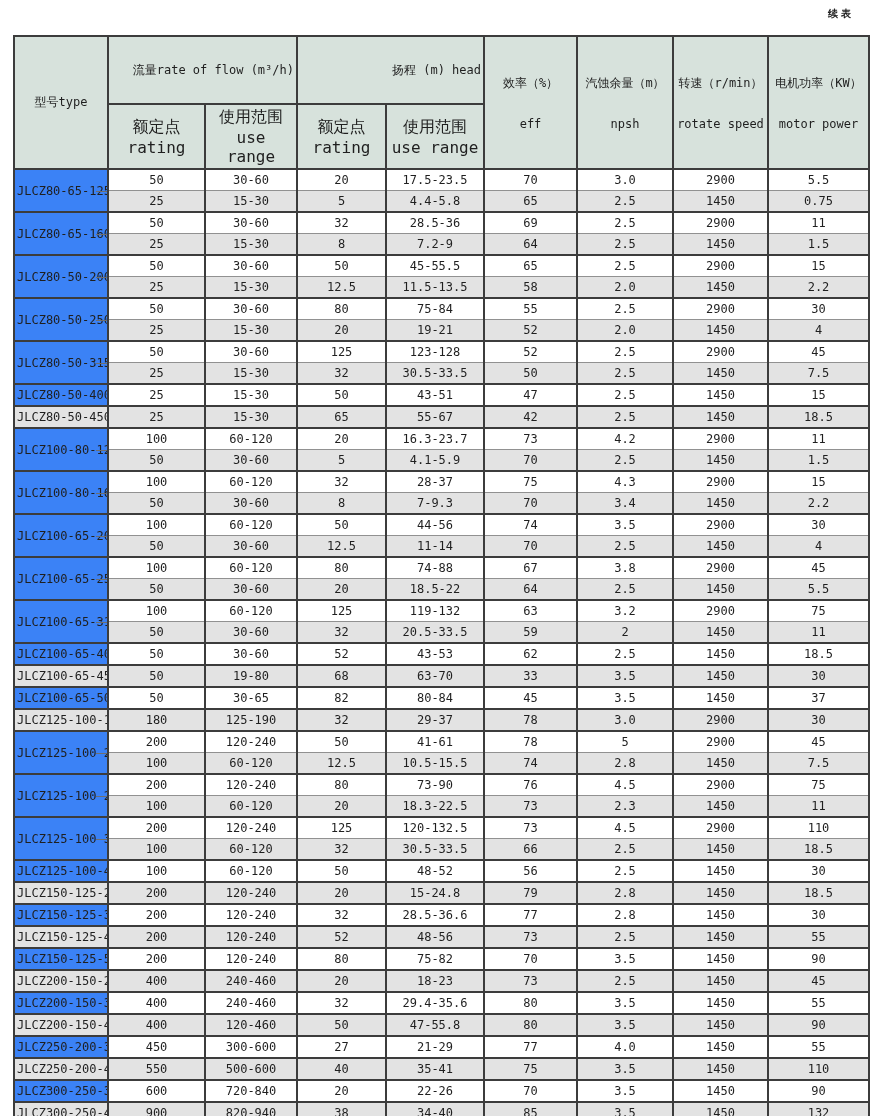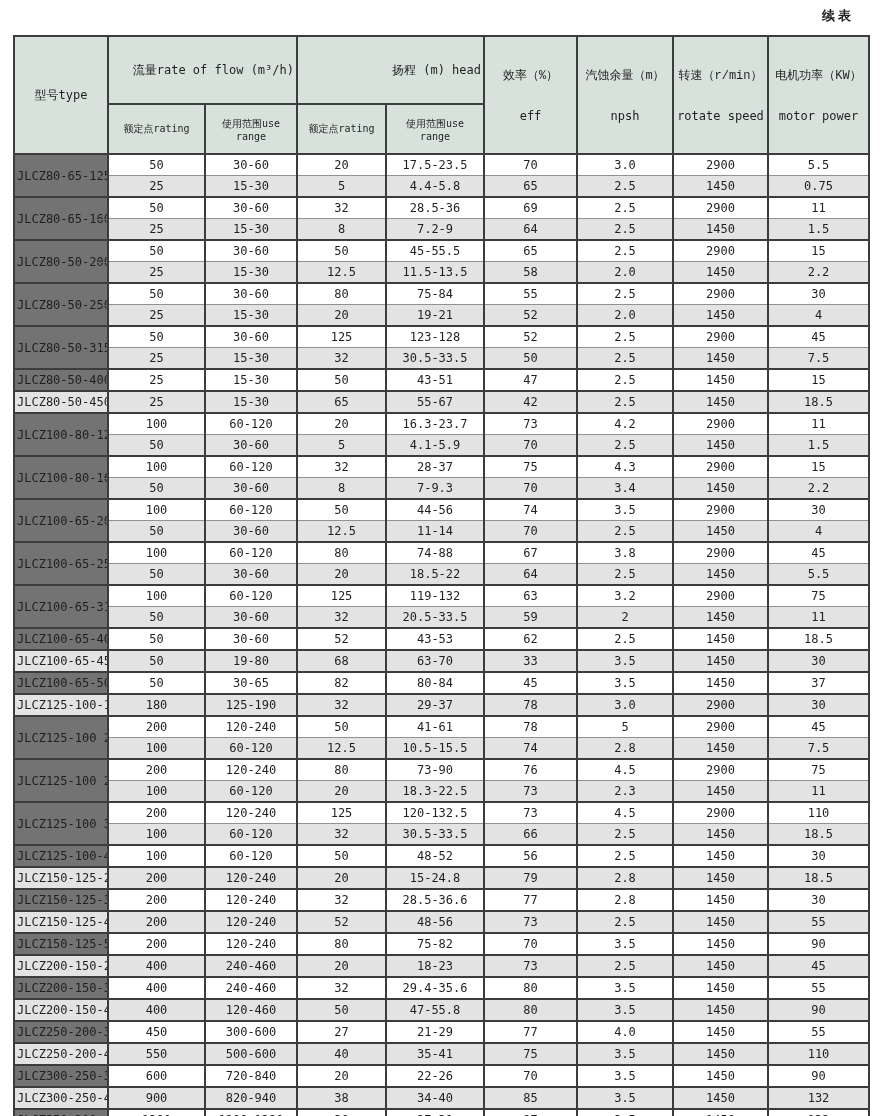--- a/index.html
+++ b/index.html
@@ -6,21 +6,21 @@
   body{
     width:880px;height:1116px;
     background:#ffffff;
     font-family:"DejaVu Sans Mono","DejaVu Sans",sans-serif;
     color:#1f1f1f;
     position:relative;
   }
   .continued{
     position:absolute;
     top:7px;right:26px;
-    font-size:13px;
+    font-size:10px;
     font-weight:bold;
     letter-spacing:3px;
     color:#222;
   }
   table.spec{
     position:absolute;
     left:13px;top:35px;
     width:855px;
     border-collapse:collapse;
     table-layout:fixed;
@@ -38,40 +38,40 @@
   th{
     background:#d7e2dc;
     font-weight:normal;
     font-size:12px;
     border:2px solid #3c3c3c;
     padding:2px;
     text-align:center;
     vertical-align:middle;
   }
   th.group-top{height:62px;text-align:right;}
-  th.sub{height:44px;font-size:10px;}
+  th.sub{height:44px;font-size:16px;}
   th.tall{height:110px;}
-  .hdr2 div:first-child{margin-bottom:25px;font-family:Liberation Mono, monospace;}
+  .hdr2 div:first-child{margin-bottom:25px;}
   td{
     font-size:12px;
     text-align:center;
     vertical-align:middle;
     height:20px;
     padding:0 2px;
     border-left:2px solid #3c3c3c;
     border-right:2px solid #3c3c3c;
     border-top:1px solid #919191;
     overflow:hidden;
     white-space:nowrap;
     background:#ffffff;
   }
   tr.shade td{background:#e3e3e3;}
   tr.group-start td{border-top:2px solid #3c3c3c;}
   td.model{
-    background:#737373;
+    background:#3b82f6;
     font-size:12px;
     position:relative;
     letter-spacing:0px;
   }
   td.model.span2::after{
     content:"";
     position:absolute;
     right:0;top:50%;
     width:11px;height:1px;
     background:#6f6f6f;

